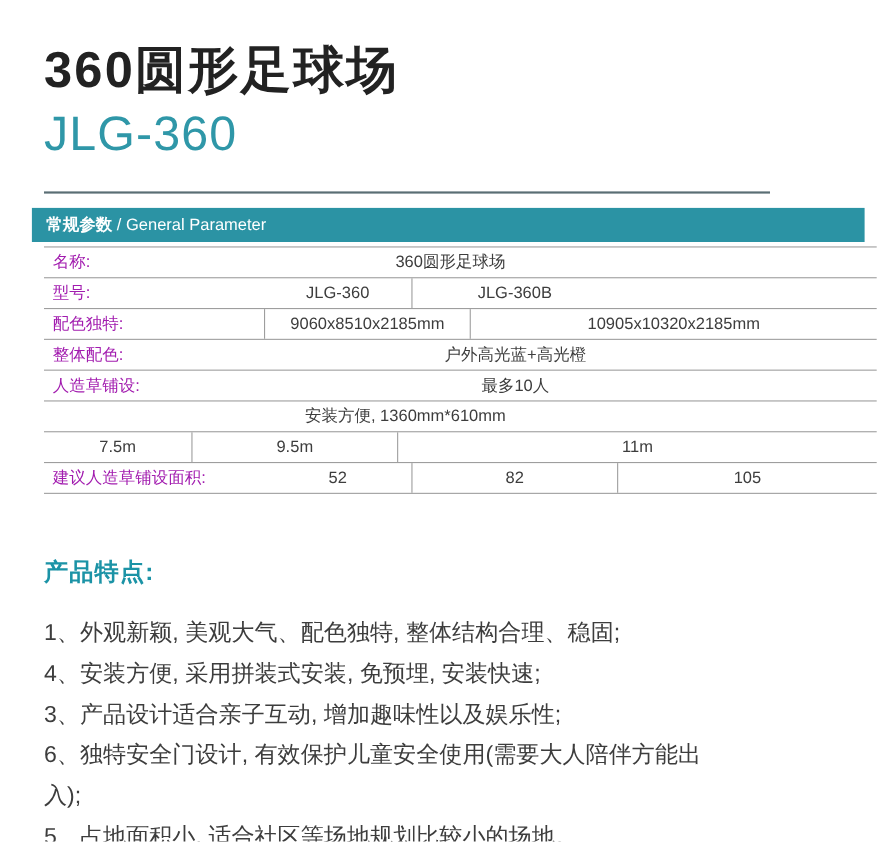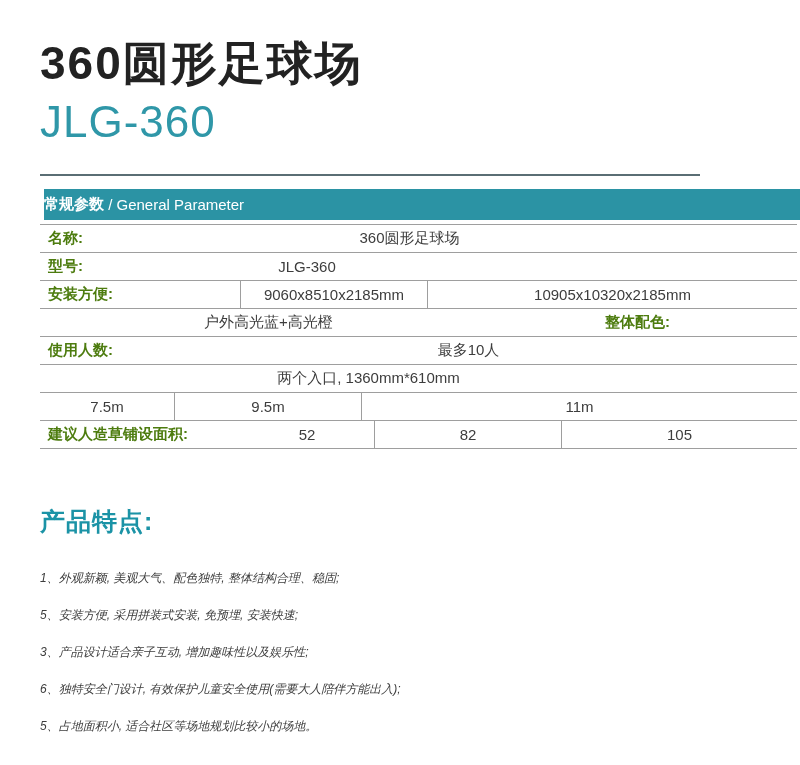--- a/index.html
+++ b/index.html
@@ -31,60 +31,60 @@
     font-size:44px;font-weight:400;color:var(--subtitle-teal);
     letter-spacing:1px;line-height:1.1;margin:0;
   }
   .section-divider{
     position:absolute;left:40px;right:0;top:174px;
     height:2px;background:var(--divider);
   }
 
   
   .param-bar{
-    position:absolute;left:44px;top:189px;width:757px;height:31px;
+    position:absolute;left:29px;top:189px;width:757px;height:31px;
     background:var(--accent);color:#ffffff;
-    display:flex;align-items:center;
+    display:flex;align-items:center;padding-left:13px;
     font-size:15px;
   }
   .param-bar .zh{font-weight:700;}
   .param-bar .en{font-weight:400;white-space:pre;}
 
   
   .param-table{
     position:absolute;left:40px;top:224px;width:757px;
     border-top:1px solid var(--table-border);
     font-size:15px;color:var(--text-dark);
   }
   .row{
     display:flex;align-items:stretch;height:28px;
     border-bottom:1px solid var(--table-border);
     position:relative;
   }
   .cell{display:flex;align-items:center;}
   .label{
-    width:200px;padding-left:8px;font-weight:700;color:#4d7c0f;
+    width:200px;padding-left:8px;font-weight:400;color:#a21caf;
     flex:0 0 auto;
   }
   .v1{width:134px;justify-content:center;text-align:center;}
   .v2{width:187px;justify-content:center;text-align:center;border-left:1px solid var(--table-border);}
   .v3{flex:1;justify-content:center;text-align:center;border-left:1px solid var(--table-border);}
   .span-mid{flex:1;justify-content:center;text-align:center;padding-right:100px;}
   .row-name .label{position:absolute;left:0;top:0;height:100%;}
   .row-name .span-full{width:100%;justify-content:center;text-align:center;padding-right:18px;}
 
   
   .features{position:absolute;left:40px;top:505px;right:30px;}
   .features-heading{
-    margin:0;font-size:25px;font-weight:700;color:var(--features-teal);
+    margin:0;font-size:22px;font-weight:700;color:var(--features-teal);
     letter-spacing:1px;
   }
   .features-list{list-style:none;margin:22px 0 0 0;padding:0;}
   .features-list li{
-    line-height:37px;font-size:12px;color:var(--text-dark);font-style:italic;
+    line-height:37px;font-size:21px;color:var(--text-dark);
   }
 </style>
 </head>
 <body>
 
 <div class="page">
 
   <h1 class="page-title">360圆形足球场</h1>
   <div class="model-subtitle">JLG-360</div>
 
@@ -98,41 +98,42 @@
   <div class="param-table">
 
     <div class="row row-name">
       <div class="cell label">名称:</div>
       <div class="cell span-full">360圆形足球场</div>
     </div>
 
     <div class="row">
       <div class="cell label">型号:</div>
       <div class="cell v1">JLG-360</div>
+      <div class="cell v2">JLG-360B</div>
     </div>
 
     <div class="row">
-      <div class="cell label">安装方便:</div>
+      <div class="cell label">配色独特:</div>
       <div class="cell v2">9060x8510x2185mm</div>
       <div class="cell v3">10905x10320x2185mm</div>
     </div>
 
 
     <div class="row">
+      <div class="cell label">整体配色:</div>
       <div class="cell span-mid">户外高光蓝+高光橙</div>
-      <div class="cell label">整体配色:</div>
     </div>
 
     <div class="row">
-      <div class="cell label">使用人数:</div>
+      <div class="cell label">人造草铺设:</div>
       <div class="cell span-mid">最多10人</div>
     </div>
 
     <div class="row">
-      <div class="cell span-mid">两个入口, 1360mm*610mm</div>
+      <div class="cell span-mid">安装方便, 1360mm*610mm</div>
     </div>
 
     <div class="row">
       <div class="cell v1">7.5m</div>
       <div class="cell v2">9.5m</div>
       <div class="cell v3">11m</div>
     </div>
 
     <div class="row">
       <div class="cell label">建议人造草铺设面积:</div>
@@ -140,20 +141,20 @@
       <div class="cell v2">82</div>
       <div class="cell v3">105</div>
     </div>
 
   </div>
 
   <div class="features">
     <h2 class="features-heading">产品特点:</h2>
     <ul class="features-list">
       <li>1、外观新颖, 美观大气、配色独特, 整体结构合理、稳固;</li>
-      <li>5、安装方便, 采用拼装式安装, 免预埋, 安装快速;</li>
+      <li>4、安装方便, 采用拼装式安装, 免预埋, 安装快速;</li>
       <li>3、产品设计适合亲子互动, 增加趣味性以及娱乐性;</li>
       <li>6、独特安全门设计, 有效保护儿童安全使用(需要大人陪伴方能出入);</li>
       <li>5、占地面积小, 适合社区等场地规划比较小的场地。</li>
     </ul>
   </div>
 
 </div>
 
 </body></html>

